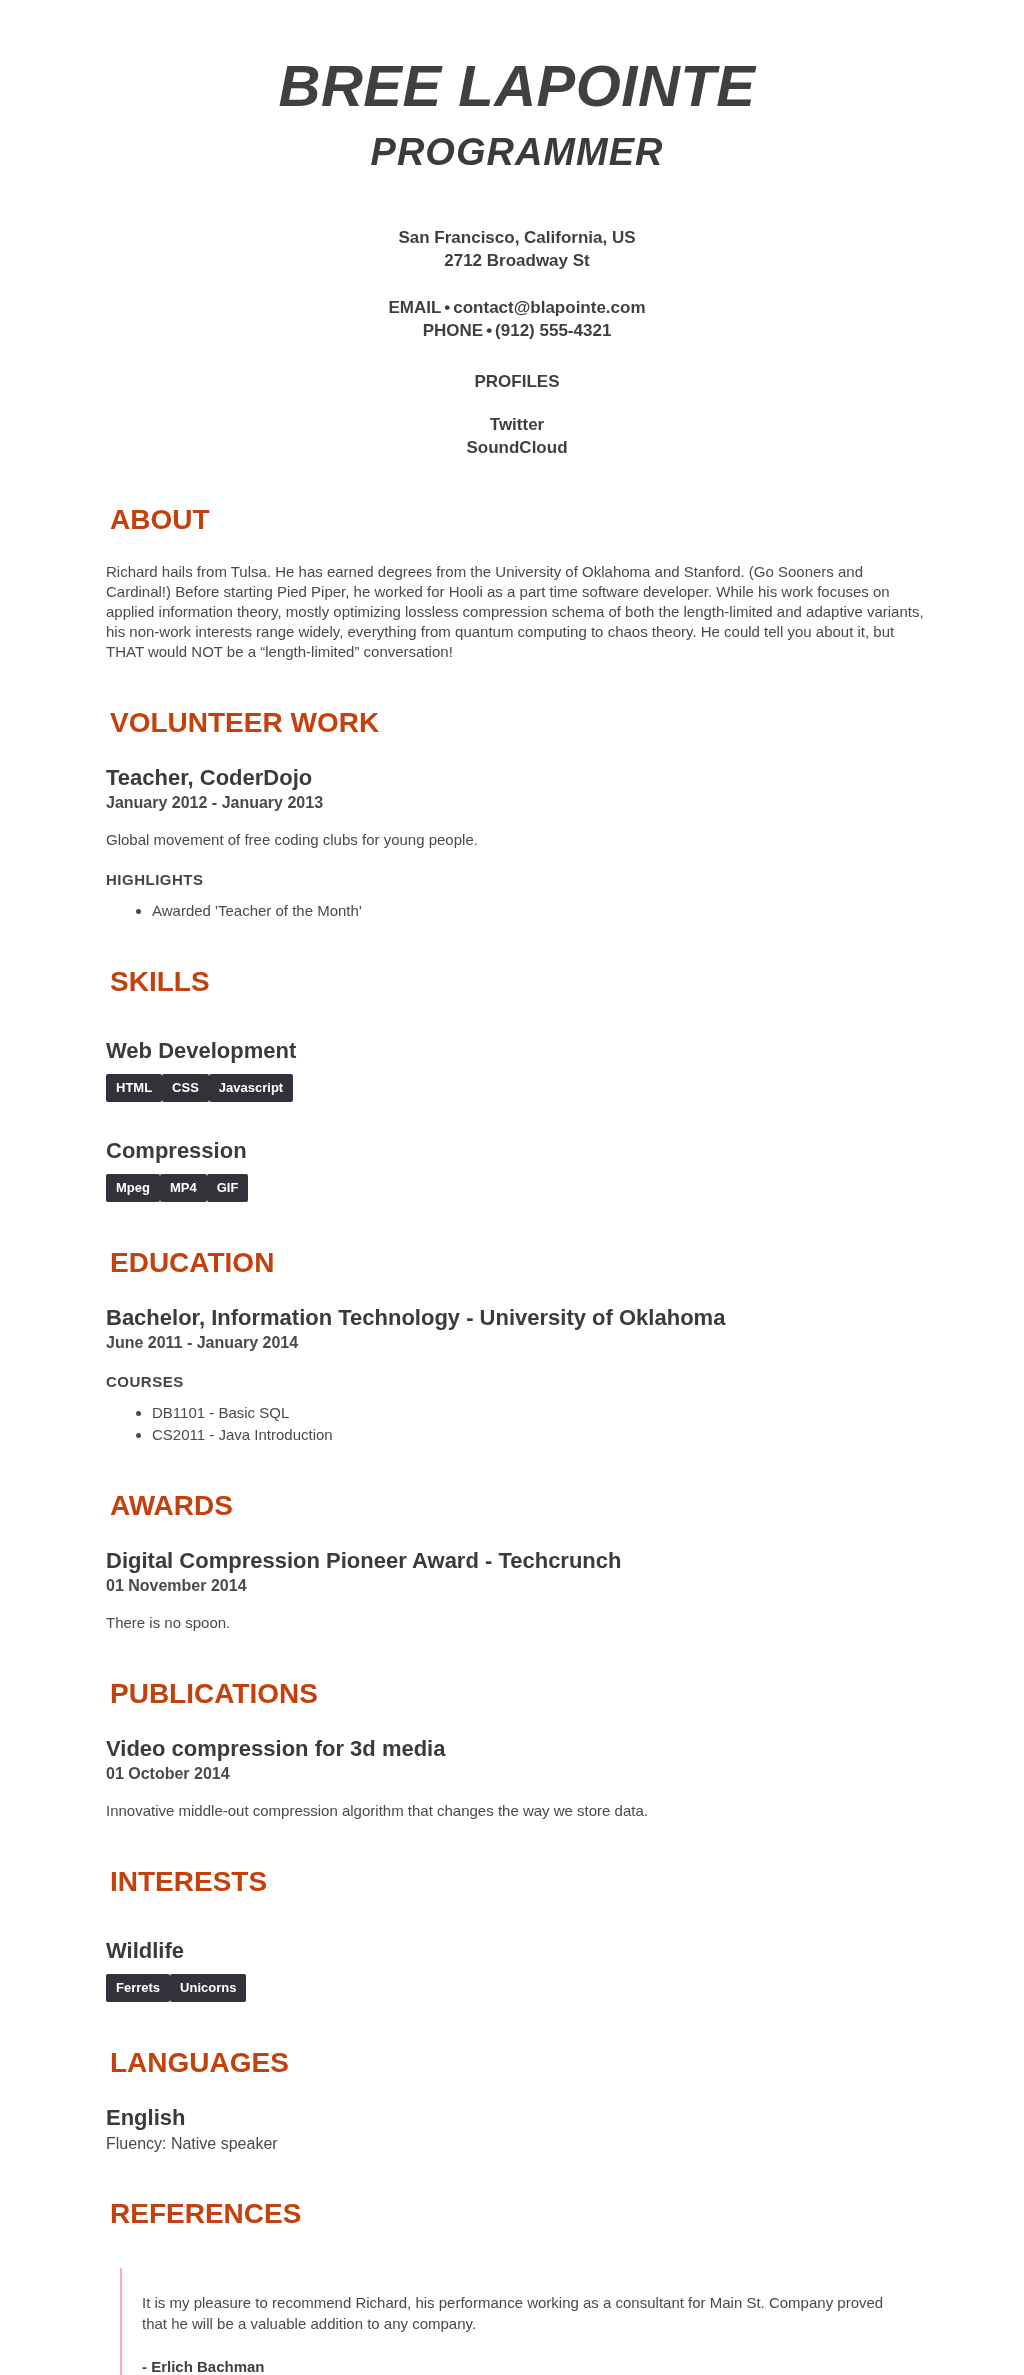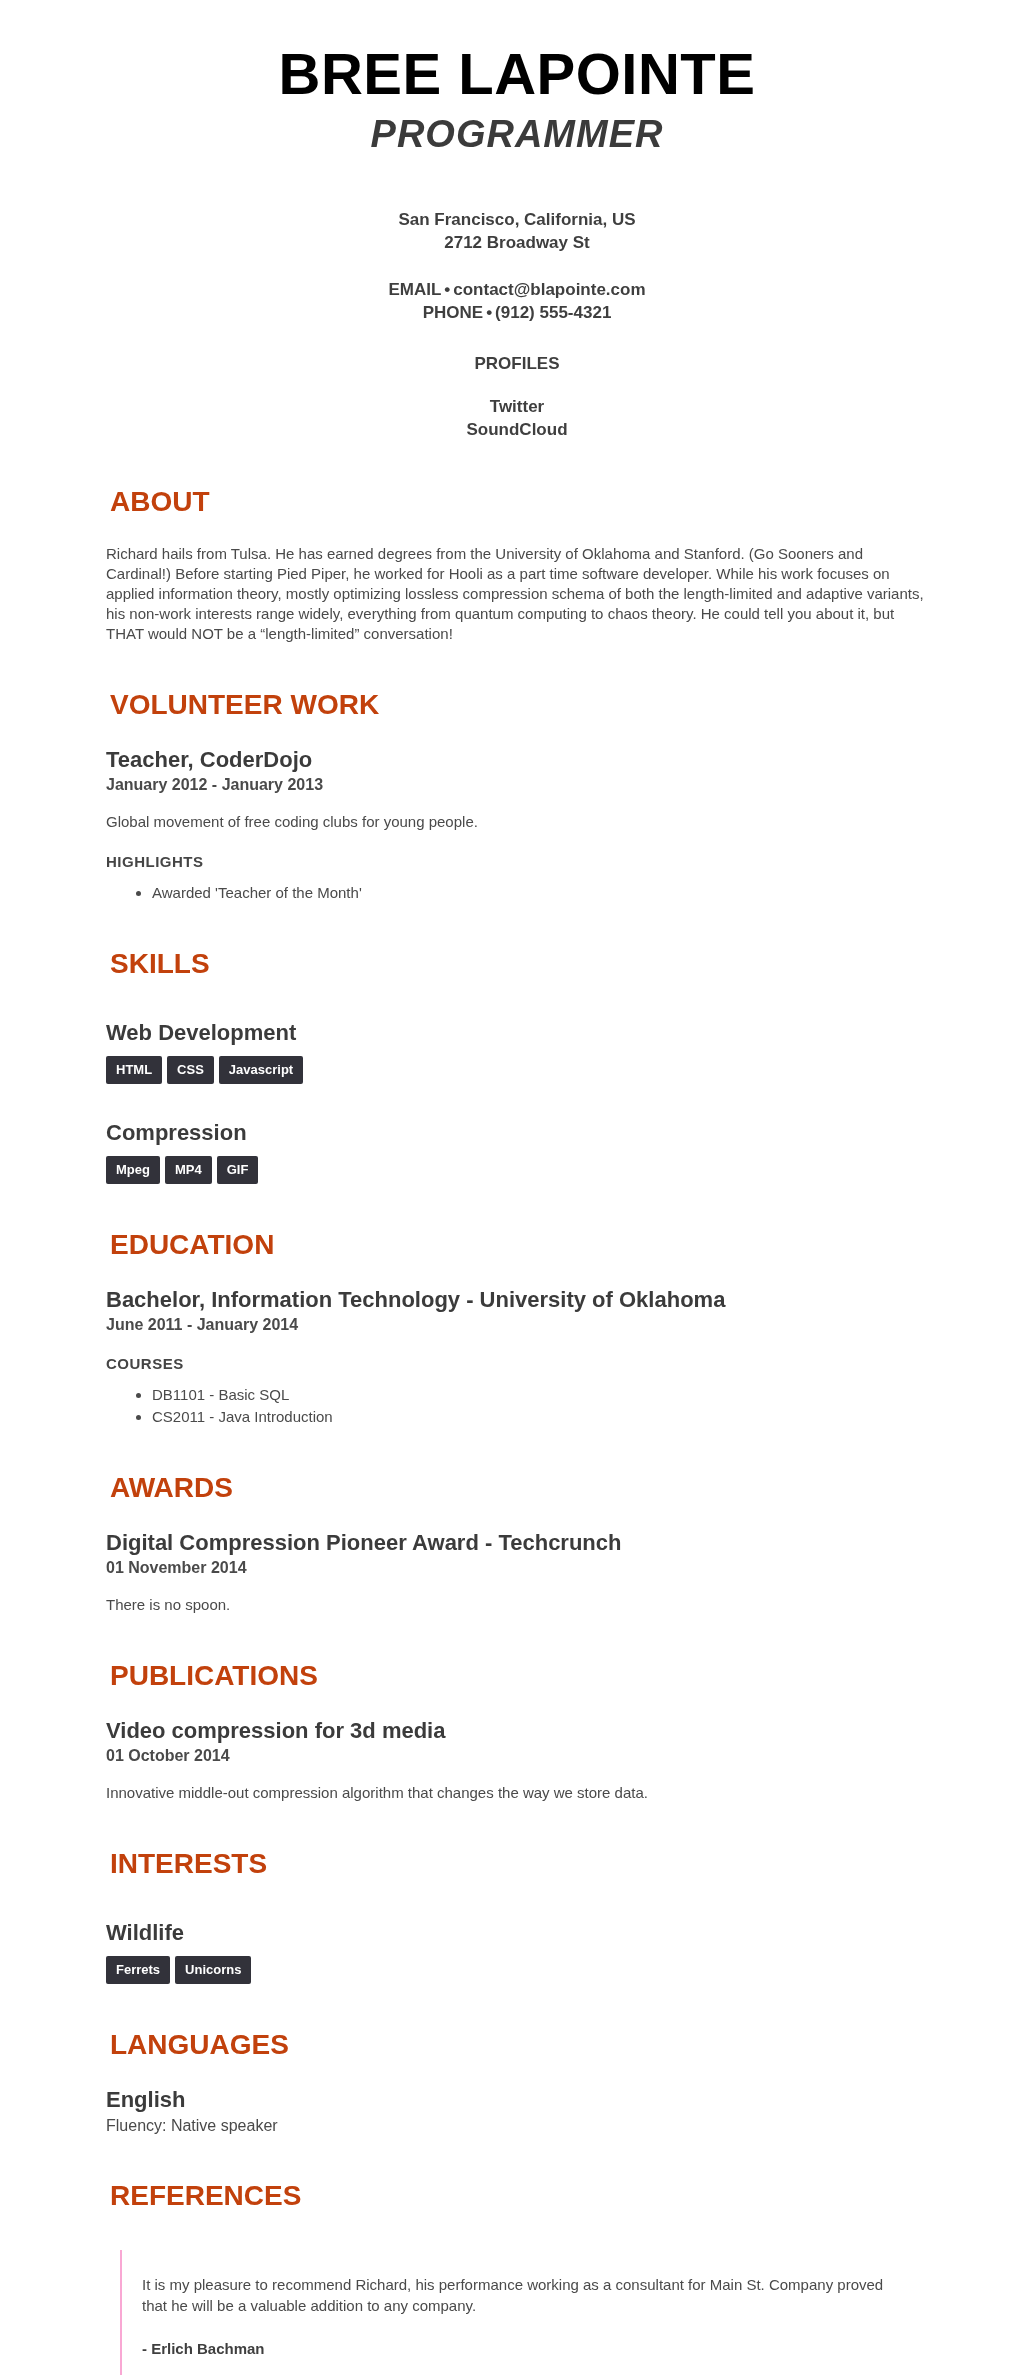--- a/index.html
+++ b/index.html
@@ -16,26 +16,27 @@
   }
   .page {
     padding: 42px 96px 30px 106px;
   }
   
   .resume-header {
     text-align: center;
     color: #3b3b3b;
   }
   .name {
-    margin: 0;
+    margin: 12px;
     font-size: 58px;
     line-height: 64px;
     font-weight: 700;
     letter-spacing: 0.5px;
-    color: #000000;
+    color: #404040;
+    font-style: italic;
   }
   .job-title {
     margin-top: 6px;
     font-size: 38px;
     line-height: 44px;
     font-weight: 700;
     letter-spacing: 1px;
     color: #3b3b3b;
     font-style: italic;
   }
@@ -126,21 +127,20 @@
     margin: 0;
     font-size: 22px;
     line-height: 26px;
     font-weight: 700;
     color: #3b3b3b;
   }
   .badges {
     margin-top: 10px;
     display: flex;
     flex-wrap: wrap;
-    gap: 5px;
   }
   .badge {
     display: inline-block;
     background: #32323a;
     color: #ffffff;
     font-size: 13px;
     font-weight: 700;
     line-height: 16px;
     padding: 6px 10px;
     border-radius: 2px;

